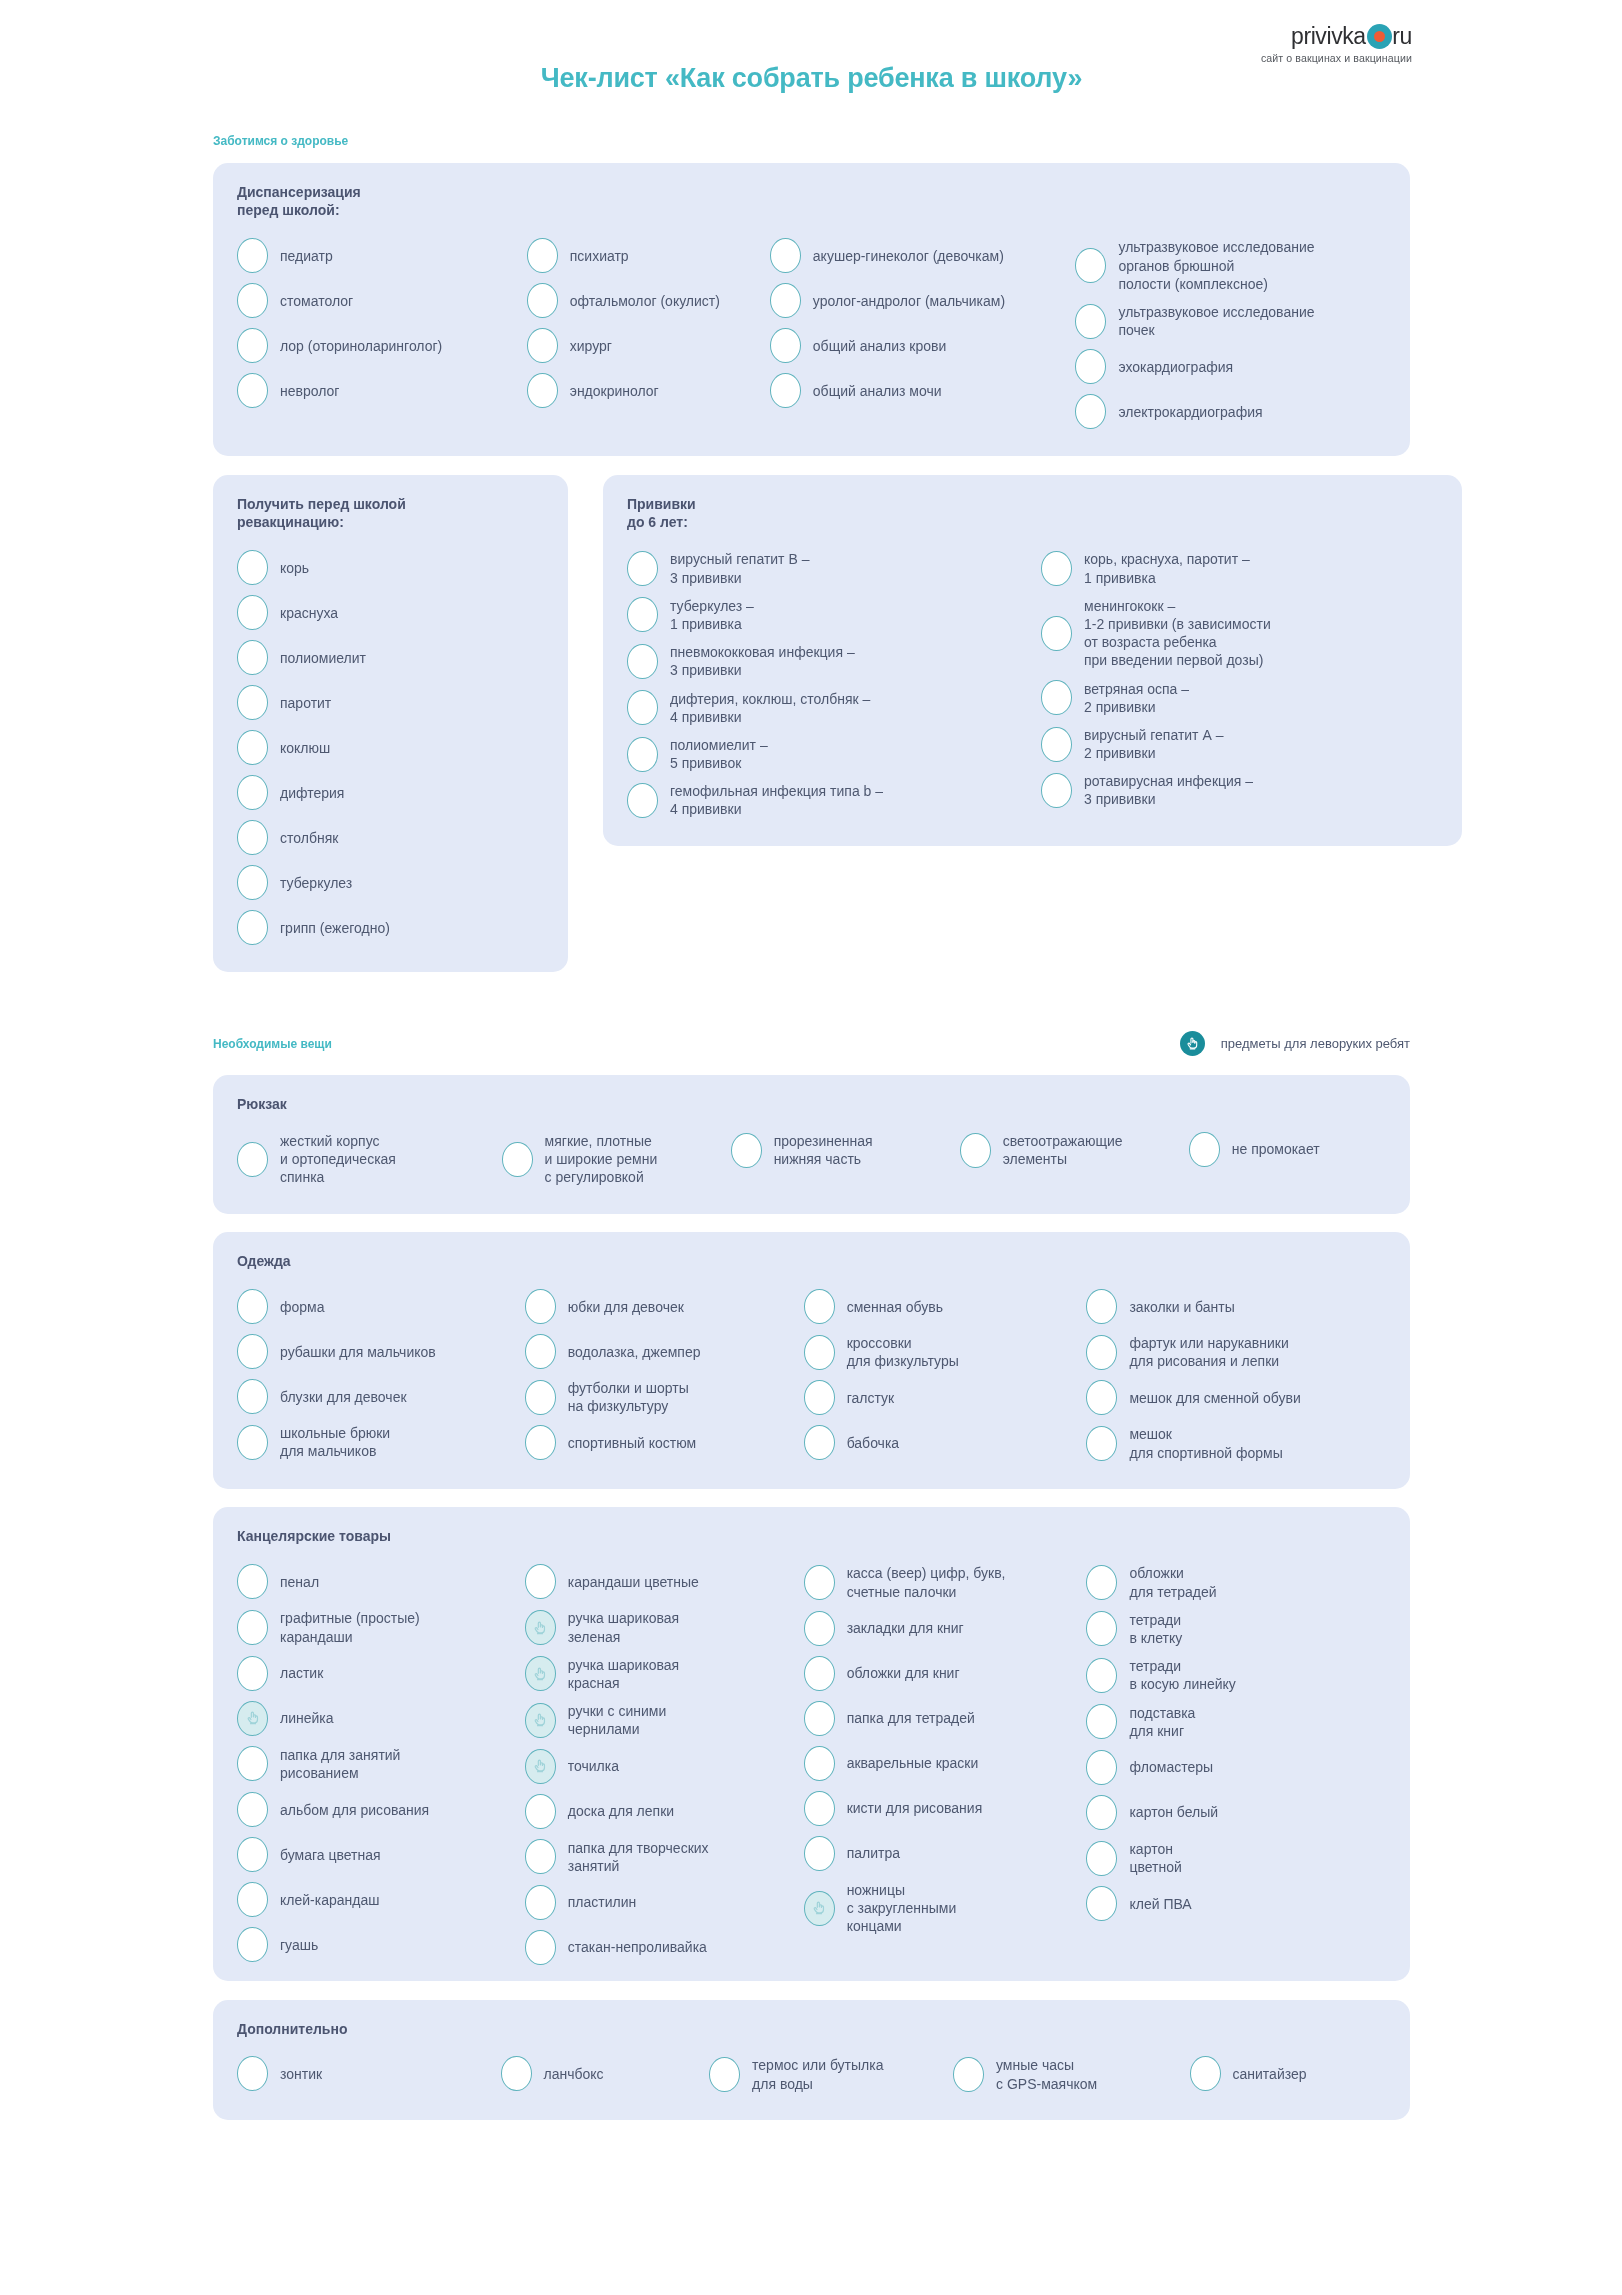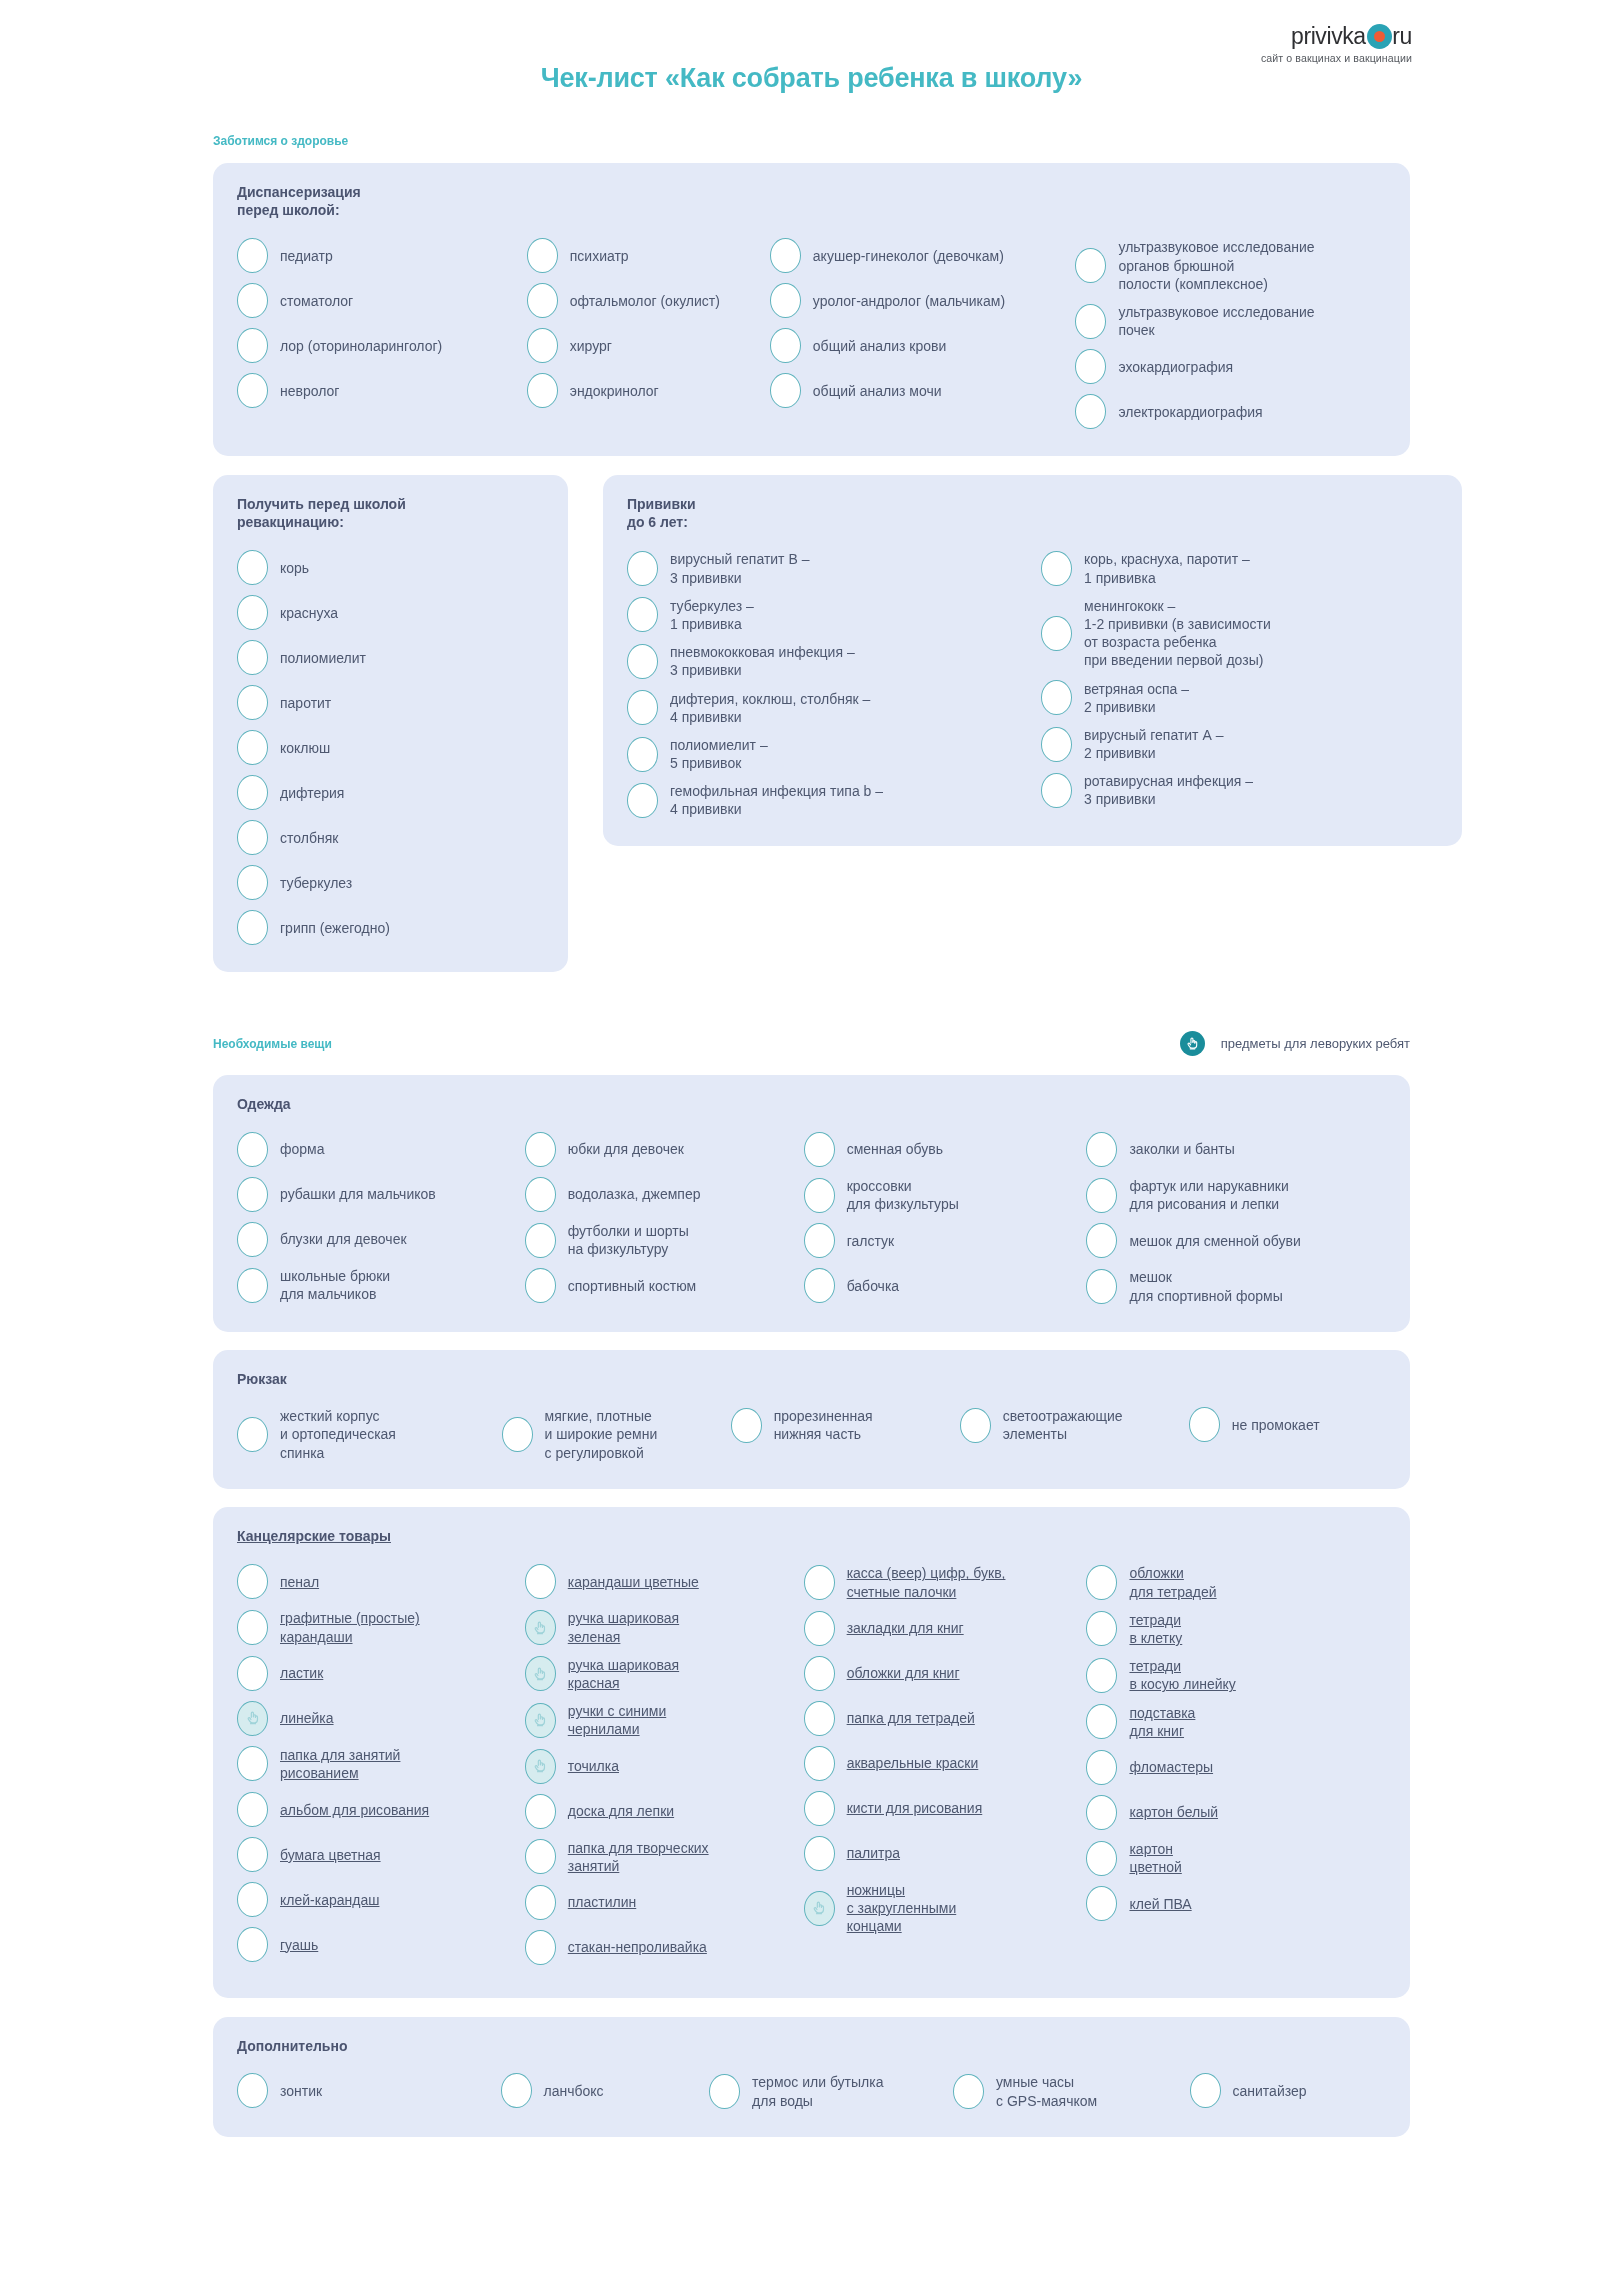--- a/index.html
+++ b/index.html
@@ -136,21 +136,21 @@
   .item-label {
     font-size: 14px;
     line-height: 1.3;
     color: #4e5870;
     white-space: pre-line;
   }
 
   .two-sided { display: flex; gap: 35px; align-items: stretch; }
   .two-sided > .card { margin-bottom: 0; }
 
-  .pad-bottom { padding-bottom: 28px; text-decoration: underline; }
+  .pad-bottom { padding-bottom: 11px; }
 </style>
 </head>
 <body>
 
 <div class="page">
 
   <div class="logo-wrap">
     <div class="logo-main">
       <span>privivka</span>
       <span class="logo-dot"></span>
@@ -368,20 +368,62 @@
           <path d="M12.7 10V8.6a1.5 1.5 0 0 1 3 0V11"></path>
           <path d="M15.7 11v-.6a1.5 1.5 0 0 1 3 0v4.3c0 2.6-1.9 4.6-4.4 4.6h-3c-2.3 0-3.5-1.1-4.3-2.6L5 13.6a1.45 1.45 0 0 1 2.5-1.45l1.4 2.1"></path>
           <rect x="7.4" y="19.6" width="9.2" height="1.8" rx="0.9" fill="#ffffff" stroke="none"></rect>
         </svg>
       </span>
       <span>предметы для леворуких ребят</span>
     </div>
   </div>
 
   <div class="card">
+    <div class="card-title">Рюкзак</div>
+    <div class="cols">
+      <div class="col" style="width:283px">
+        <div class="item">
+            <span class="bubble"></span>
+            <span class="item-label">жесткий корпус
+и ортопедическая
+спинка</span>
+          </div>
+      </div>
+      <div class="col" style="width:245px">
+        <div class="item">
+            <span class="bubble"></span>
+            <span class="item-label">мягкие, плотные
+и широкие ремни
+с регулировкой</span>
+          </div>
+      </div>
+      <div class="col" style="width:245px">
+        <div class="item">
+            <span class="bubble"></span>
+            <span class="item-label">прорезиненная
+нижняя часть</span>
+          </div>
+      </div>
+      <div class="col" style="width:245px">
+        <div class="item">
+            <span class="bubble"></span>
+            <span class="item-label">светоотражающие
+элементы</span>
+          </div>
+      </div>
+      <div class="col" style="width:211px">
+        <div class="item">
+            <span class="bubble"></span>
+            <span class="item-label">не промокает</span>
+          </div>
+      </div>
+    </div>
+  </div>
+
+  <div class="card">
     <div class="card-title">Одежда</div>
     <div class="cols">
       <div class="col" style="width:292px">
         <div class="item">
             <span class="bubble"></span>
             <span class="item-label">форма</span>
           </div>
         <div class="item">
             <span class="bubble"></span>
             <span class="item-label">рубашки для мальчиков</span>
@@ -445,62 +487,20 @@
 для рисования и лепки</span>
           </div>
         <div class="item">
             <span class="bubble"></span>
             <span class="item-label">мешок для сменной обуви</span>
           </div>
         <div class="item">
             <span class="bubble"></span>
             <span class="item-label">мешок
 для спортивной формы</span>
-          </div>
-      </div>
-    </div>
-  </div>
-
-  <div class="card">
-    <div class="card-title">Рюкзак</div>
-    <div class="cols">
-      <div class="col" style="width:283px">
-        <div class="item">
-            <span class="bubble"></span>
-            <span class="item-label">жесткий корпус
-и ортопедическая
-спинка</span>
-          </div>
-      </div>
-      <div class="col" style="width:245px">
-        <div class="item">
-            <span class="bubble"></span>
-            <span class="item-label">мягкие, плотные
-и широкие ремни
-с регулировкой</span>
-          </div>
-      </div>
-      <div class="col" style="width:245px">
-        <div class="item">
-            <span class="bubble"></span>
-            <span class="item-label">прорезиненная
-нижняя часть</span>
-          </div>
-      </div>
-      <div class="col" style="width:245px">
-        <div class="item">
-            <span class="bubble"></span>
-            <span class="item-label">светоотражающие
-элементы</span>
-          </div>
-      </div>
-      <div class="col" style="width:211px">
-        <div class="item">
-            <span class="bubble"></span>
-            <span class="item-label">не промокает</span>
           </div>
       </div>
     </div>
   </div>
 
   <div class="card pad-bottom">
     <div class="card-title">Канцелярские товары</div>
     <div class="cols">
 
       <div class="col" style="width:292px">

